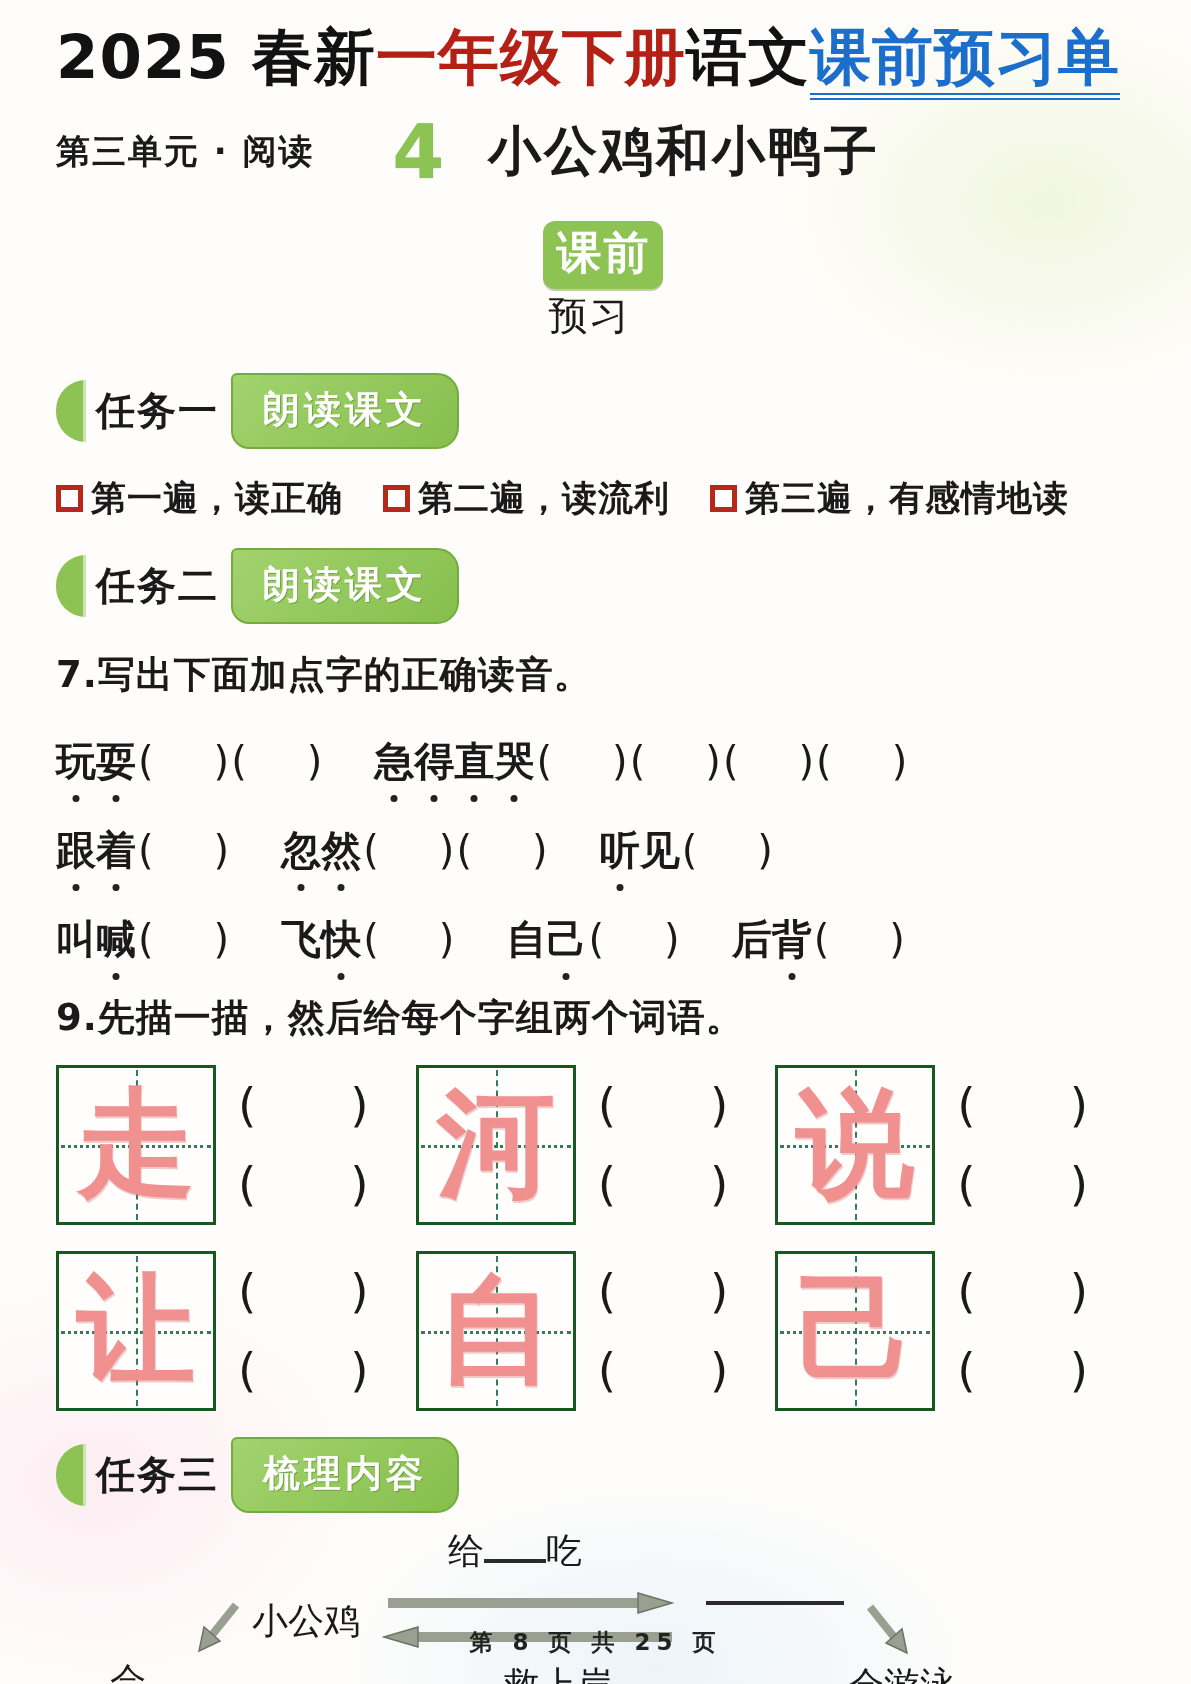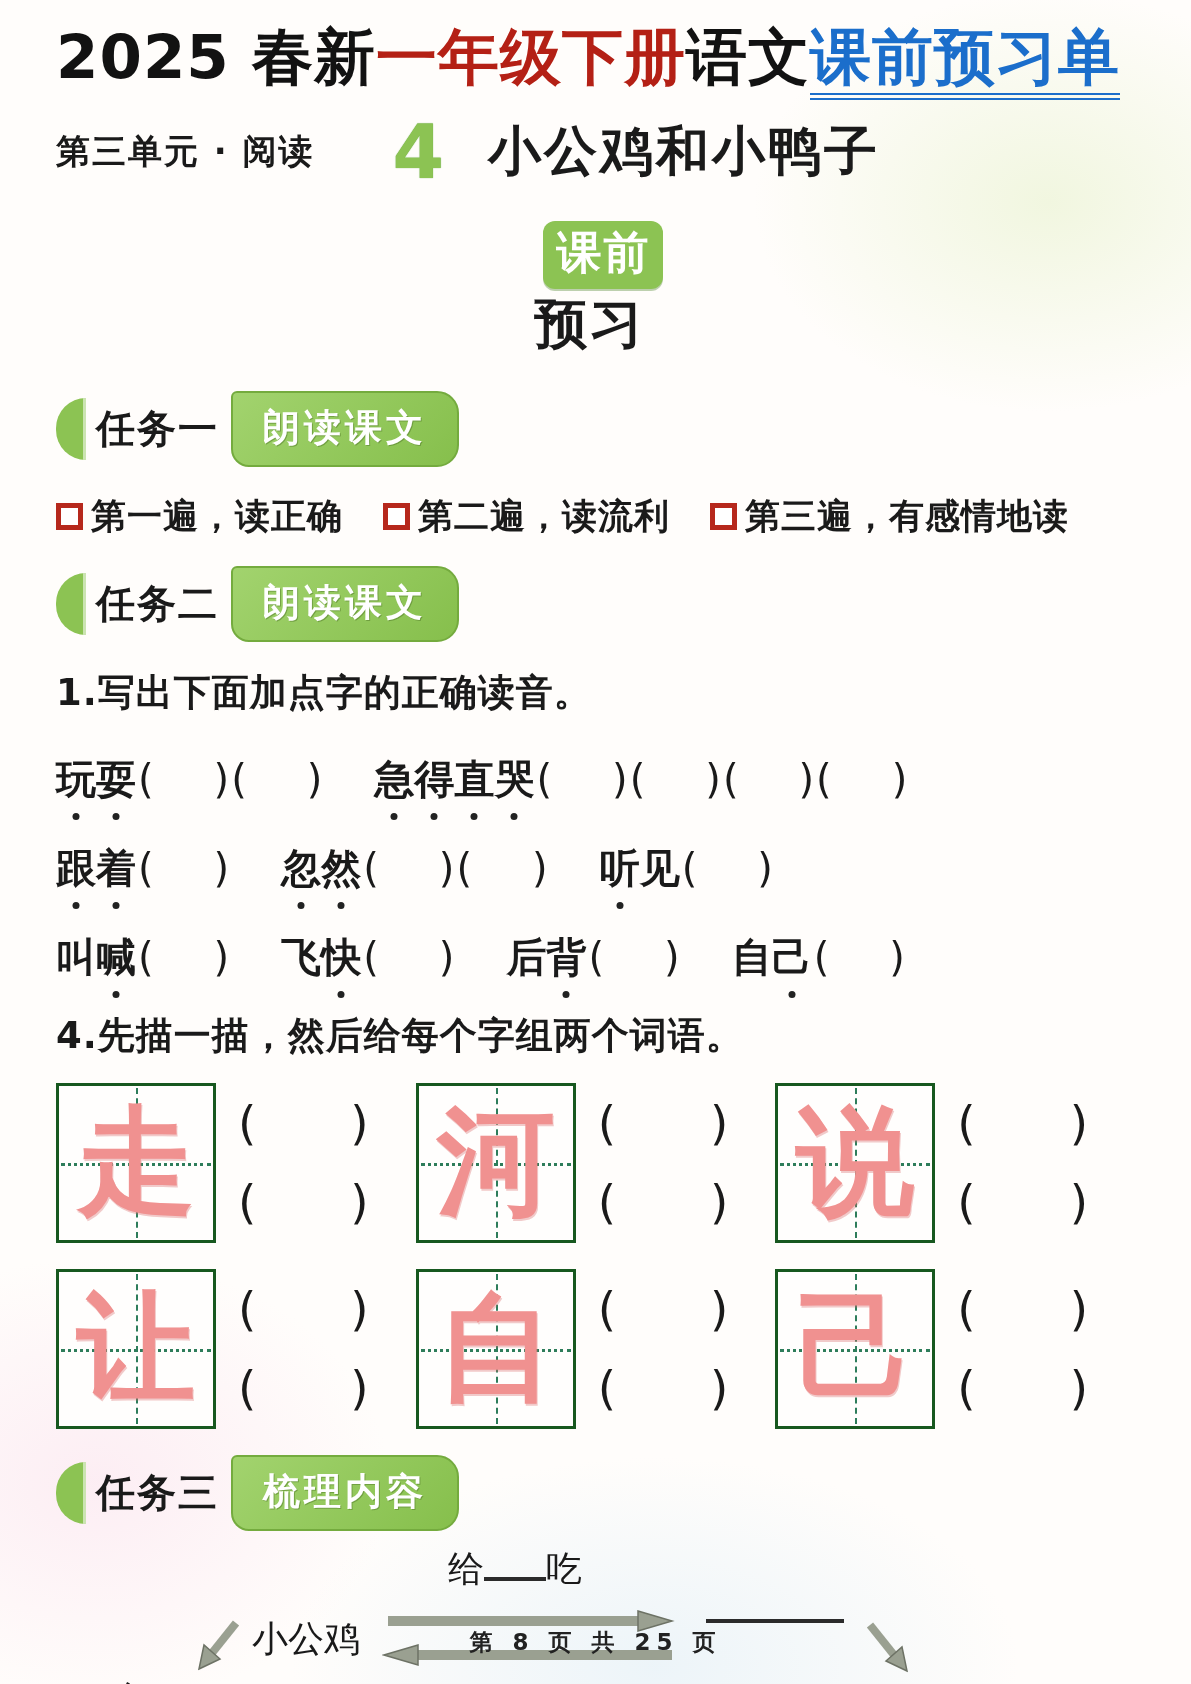--- a/index.html
+++ b/index.html
@@ -39,21 +39,21 @@
   }
   .lesson-title { font-size:53px; font-weight:800; margin-left:44px; letter-spacing:3px; }
 
   .divider { display:flex; align-items:center; margin-top:28px;flex-direction:column; }
   .dash { flex:1; border-top:4px dashed #5c7a5c; height:0; opacity:.75; }
   .sec-tag {
     background:var(--accent-green); color:#fff; font-size:45px; font-weight:800;
     padding:2px 12px 6px 14px; border-radius:12px; margin-left:14px; letter-spacing:2px;
     box-shadow:0 2px 0 rgba(90,140,60,.4);
   }
-  .sec-rest { font-size:53px; font-weight:700; margin:0 16px 0 4px; letter-spacing:2px; }
+  .sec-rest { font-size:39px; font-weight:400; margin:0 16px 0 4px; letter-spacing:2px; }
 
   
   .task-row { display:flex; align-items:center; margin-top:26px; }
   .crescent {
     width:30px; height:62px; background:var(--accent-green);
     border-radius:34px 0 0 34px; margin-right:10px;
     box-shadow:inset -3px 0 0 rgba(255,255,255,.55);
   }
   .task-label { font-size:39px; font-weight:800; letter-spacing:2px; margin-right:12px; }
   .task-badge {
@@ -167,40 +167,40 @@
         <span class="check-label">第三遍，有感情地读</span>
       </div>
     </div>
 
   <div class="task-row">
     <span class="crescent"></span>
     <span class="task-label">任务二</span>
     <span class="task-badge">朗读课文</span>
   </div>
 
-  <div class="prompt">1.写出下面加点字的正确读音。</div>
+  <div class="prompt">7.写出下面加点字的正确读音。</div>
   <div class="pin-rows" id="ex1-rows">
       <div class="pin-row">
         <span class="pin-word"><span class="wchar dotted">玩</span><span class="wchar dotted">耍</span><span class="ppair">(  )</span><span class="ppair">(  )</span></span>
         <span class="pin-word"><span class="wchar dotted">急</span><span class="wchar dotted">得</span><span class="wchar dotted">直</span><span class="wchar dotted">哭</span><span class="ppair">(  )</span><span class="ppair">(  )</span><span class="ppair">(  )</span><span class="ppair">(  )</span></span>
       </div>
       <div class="pin-row">
         <span class="pin-word"><span class="wchar dotted">跟</span><span class="wchar dotted">着</span><span class="ppair">(  )</span></span>
         <span class="pin-word"><span class="wchar dotted">忽</span><span class="wchar dotted">然</span><span class="ppair">(  )</span><span class="ppair">(  )</span></span>
         <span class="pin-word"><span class="wchar dotted">听</span><span class="wchar">见</span><span class="ppair">(  )</span></span>
       </div>
       <div class="pin-row">
         <span class="pin-word"><span class="wchar">叫</span><span class="wchar dotted">喊</span><span class="ppair">(  )</span></span>
         <span class="pin-word"><span class="wchar">飞</span><span class="wchar dotted">快</span><span class="ppair">(  )</span></span>
+        <span class="pin-word"><span class="wchar">自</span><span class="wchar dotted">己</span><span class="ppair">(  )</span></span>
         <span class="pin-word"><span class="wchar">后</span><span class="wchar dotted">背</span><span class="ppair">(  )</span></span>
-        <span class="pin-word"><span class="wchar">自</span><span class="wchar dotted">己</span><span class="ppair">(  )</span></span>
       </div>
     </div>
 
-  <div class="prompt">4.先描一描，然后给每个字组两个词语。</div>
+  <div class="prompt">9.先描一描，然后给每个字组两个词语。</div>
   <div class="hz-grid" id="hz-grid">
       <div class="hz-cell">
         <div class="hzbox">
           <span class="hz-char">走</span>
         </div>
         <div class="hz-parens">
           <span class="gpair">(　　)</span>
           <span class="gpair">(　　)</span>
         </div>
       </div>

